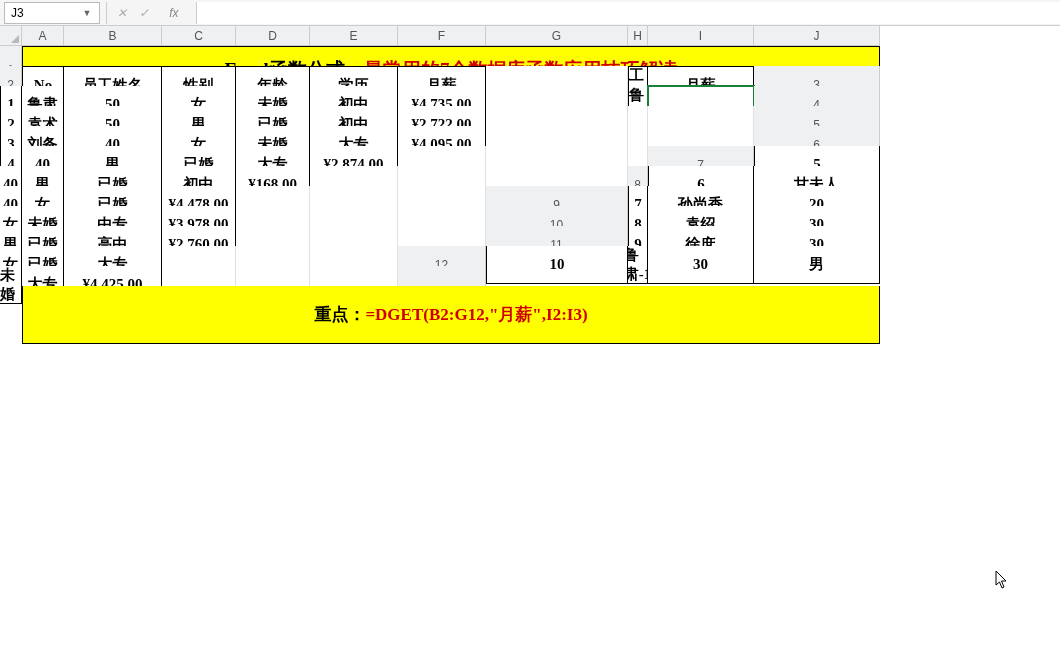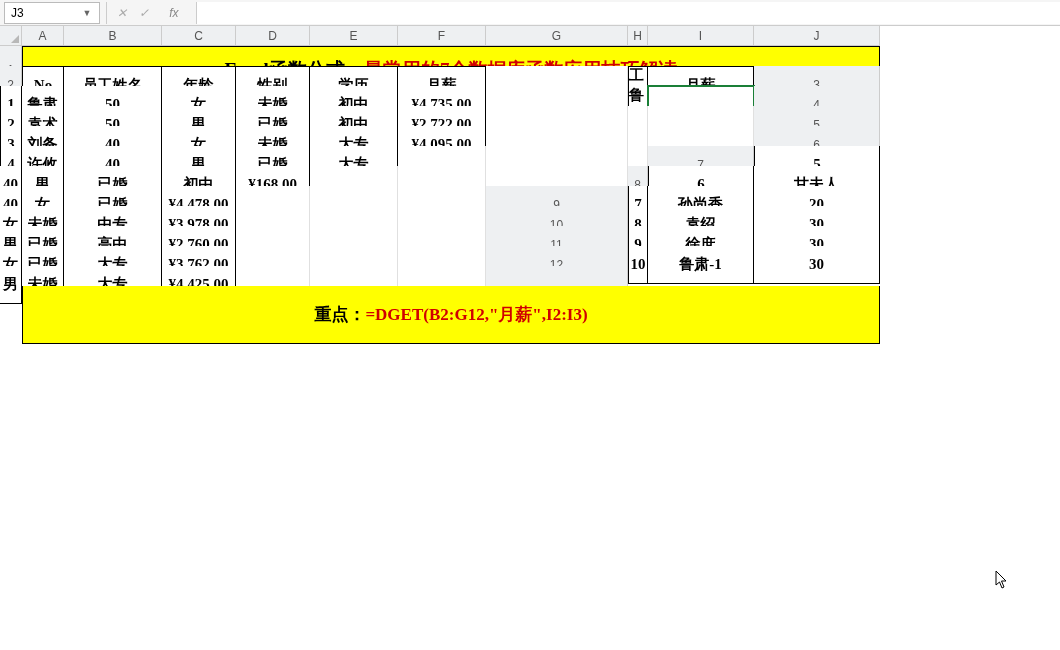--- a/index.html
+++ b/index.html
@@ -159,22 +159,22 @@
     <div class="colhdr">H</div>
     <div class="colhdr">I</div>
     <div class="colhdr">J</div>
     <div class="rowhdr row-title" style="height:48px">1</div>
     <div class="cell yellow row-title bl bt br" style="grid-column:2/12;height:48px;justify-content:center">
       <span class="title-main"><span class="black">Excel函数公式：</span><span class="red">最常用的7个数据库函数应用技巧解读</span></span>
     </div>
     <div class="rowhdr row-big" style="height:38px">2</div>
     <div class="cell row-big bt bb bl br" style="height:38px">No</div>
     <div class="cell row-big bt bb br" style="height:38px">员工姓名</div>
+    <div class="cell row-big bt bb br" style="height:38px">性别</div>
     <div class="cell row-big bt bb br" style="height:38px">年龄</div>
-    <div class="cell row-big bt bb br" style="height:38px">性别</div>
     <div class="cell row-big bt bb br" style="height:38px">学历</div>
     <div class="cell row-big bt bb br" style="height:38px">月薪</div>
     <div class="cell row-big" style="height:38px;border:none;border-right:1px solid #e0e0e0;border-bottom:1px solid #e0e0e0"></div>
     <div class="cell row-big bt bb bl br" style="height:38px">员工姓名</div>
     <div class="cell row-big bt bb br" style="height:38px">月薪</div>
     <div class="rowhdr row-big" style="height:38px">3</div>
     <div class="cell row-big bb bl br" style="height:38px">1</div>
     <div class="cell row-big bb br" style="height:38px">鲁肃</div>
     <div class="cell row-big bb br" style="height:38px">50</div>
     <div class="cell row-big bb br" style="height:38px">女</div>
@@ -201,25 +201,25 @@
     <div class="cell row-big bb br" style="height:38px">40</div>
     <div class="cell row-big bb br" style="height:38px">女</div>
     <div class="cell row-big bb br" style="height:38px">未婚</div>
     <div class="cell row-big bb br" style="height:38px">大专</div>
     <div class="cell row-big bb br" style="height:38px">¥4,095.00</div>
     <div class="cell row-big" style="height:38px;border:none;border-right:1px solid #e0e0e0;border-bottom:1px solid #e0e0e0"></div>
     <div class="cell row-big" style="height:38px;border:none;border-right:1px solid #e0e0e0;border-bottom:1px solid #e0e0e0"></div>
     <div class="cell row-big" style="height:38px;border:none;border-right:1px solid #e0e0e0;border-bottom:1px solid #e0e0e0"></div>
     <div class="rowhdr row-big" style="height:38px">6</div>
     <div class="cell row-big bb bl br" style="height:38px">4</div>
-    <div class="cell row-big bb br" style="height:38px">许攸</div>
-    <div class="cell row-big bb br" style="height:38px">40</div>
-    <div class="cell row-big bb br" style="height:38px">男</div>
-    <div class="cell row-big bb br" style="height:38px">已婚</div>
-    <div class="cell row-big bb br" style="height:38px">大专</div>
+    <div class="cell row-big bb br" style="height:38px">40</div>
+    <div class="cell row-big bb br" style="height:38px">男</div>
+    <div class="cell row-big bb br" style="height:38px">已婚</div>
+    <div class="cell row-big bb br" style="height:38px">大专</div>
+    <div class="cell row-big bb br" style="height:38px">¥2,874.00</div>
     <div class="cell row-big" style="height:38px;border:none;border-right:1px solid #e0e0e0;border-bottom:1px solid #e0e0e0"></div>
     <div class="cell row-big" style="height:38px;border:none;border-right:1px solid #e0e0e0;border-bottom:1px solid #e0e0e0"></div>
     <div class="cell row-big" style="height:38px;border:none;border-right:1px solid #e0e0e0;border-bottom:1px solid #e0e0e0"></div>
     <div class="rowhdr row-big" style="height:38px">7</div>
     <div class="cell row-big bb bl br" style="height:38px">5</div>
     <div class="cell row-big bb br" style="height:38px">40</div>
     <div class="cell row-big bb br" style="height:38px">男</div>
     <div class="cell row-big bb br" style="height:38px">已婚</div>
     <div class="cell row-big bb br" style="height:38px">初中</div>
     <div class="cell row-big bb br" style="height:38px">¥168.00</div>
@@ -258,21 +258,20 @@
     <div class="cell row-big" style="height:38px;border:none;border-right:1px solid #e0e0e0;border-bottom:1px solid #e0e0e0"></div>
     <div class="cell row-big" style="height:38px;border:none;border-right:1px solid #e0e0e0;border-bottom:1px solid #e0e0e0"></div>
     <div class="cell row-big" style="height:38px;border:none;border-right:1px solid #e0e0e0;border-bottom:1px solid #e0e0e0"></div>
     <div class="rowhdr row-big" style="height:38px">11</div>
     <div class="cell row-big bb bl br" style="height:38px">9</div>
     <div class="cell row-big bb br" style="height:38px">徐庶</div>
     <div class="cell row-big bb br" style="height:38px">30</div>
     <div class="cell row-big bb br" style="height:38px">女</div>
     <div class="cell row-big bb br" style="height:38px">已婚</div>
     <div class="cell row-big bb br" style="height:38px">大专</div>
-    <div class="cell row-big bb br" style="height:38px">¥3,762.00</div>
     <div class="cell row-big" style="height:38px;border:none;border-right:1px solid #e0e0e0;border-bottom:1px solid #e0e0e0"></div>
     <div class="cell row-big" style="height:38px;border:none;border-right:1px solid #e0e0e0;border-bottom:1px solid #e0e0e0"></div>
     <div class="cell row-big" style="height:38px;border:none;border-right:1px solid #e0e0e0;border-bottom:1px solid #e0e0e0"></div>
     <div class="rowhdr row-big" style="height:38px">12</div>
     <div class="cell row-big bb bl br" style="height:38px">10</div>
     <div class="cell row-big bb br" style="height:38px">鲁肃-1</div>
     <div class="cell row-big bb br" style="height:38px">30</div>
     <div class="cell row-big bb br" style="height:38px">男</div>
     <div class="cell row-big bb br" style="height:38px">未婚</div>
     <div class="cell row-big bb br" style="height:38px">大专</div>

